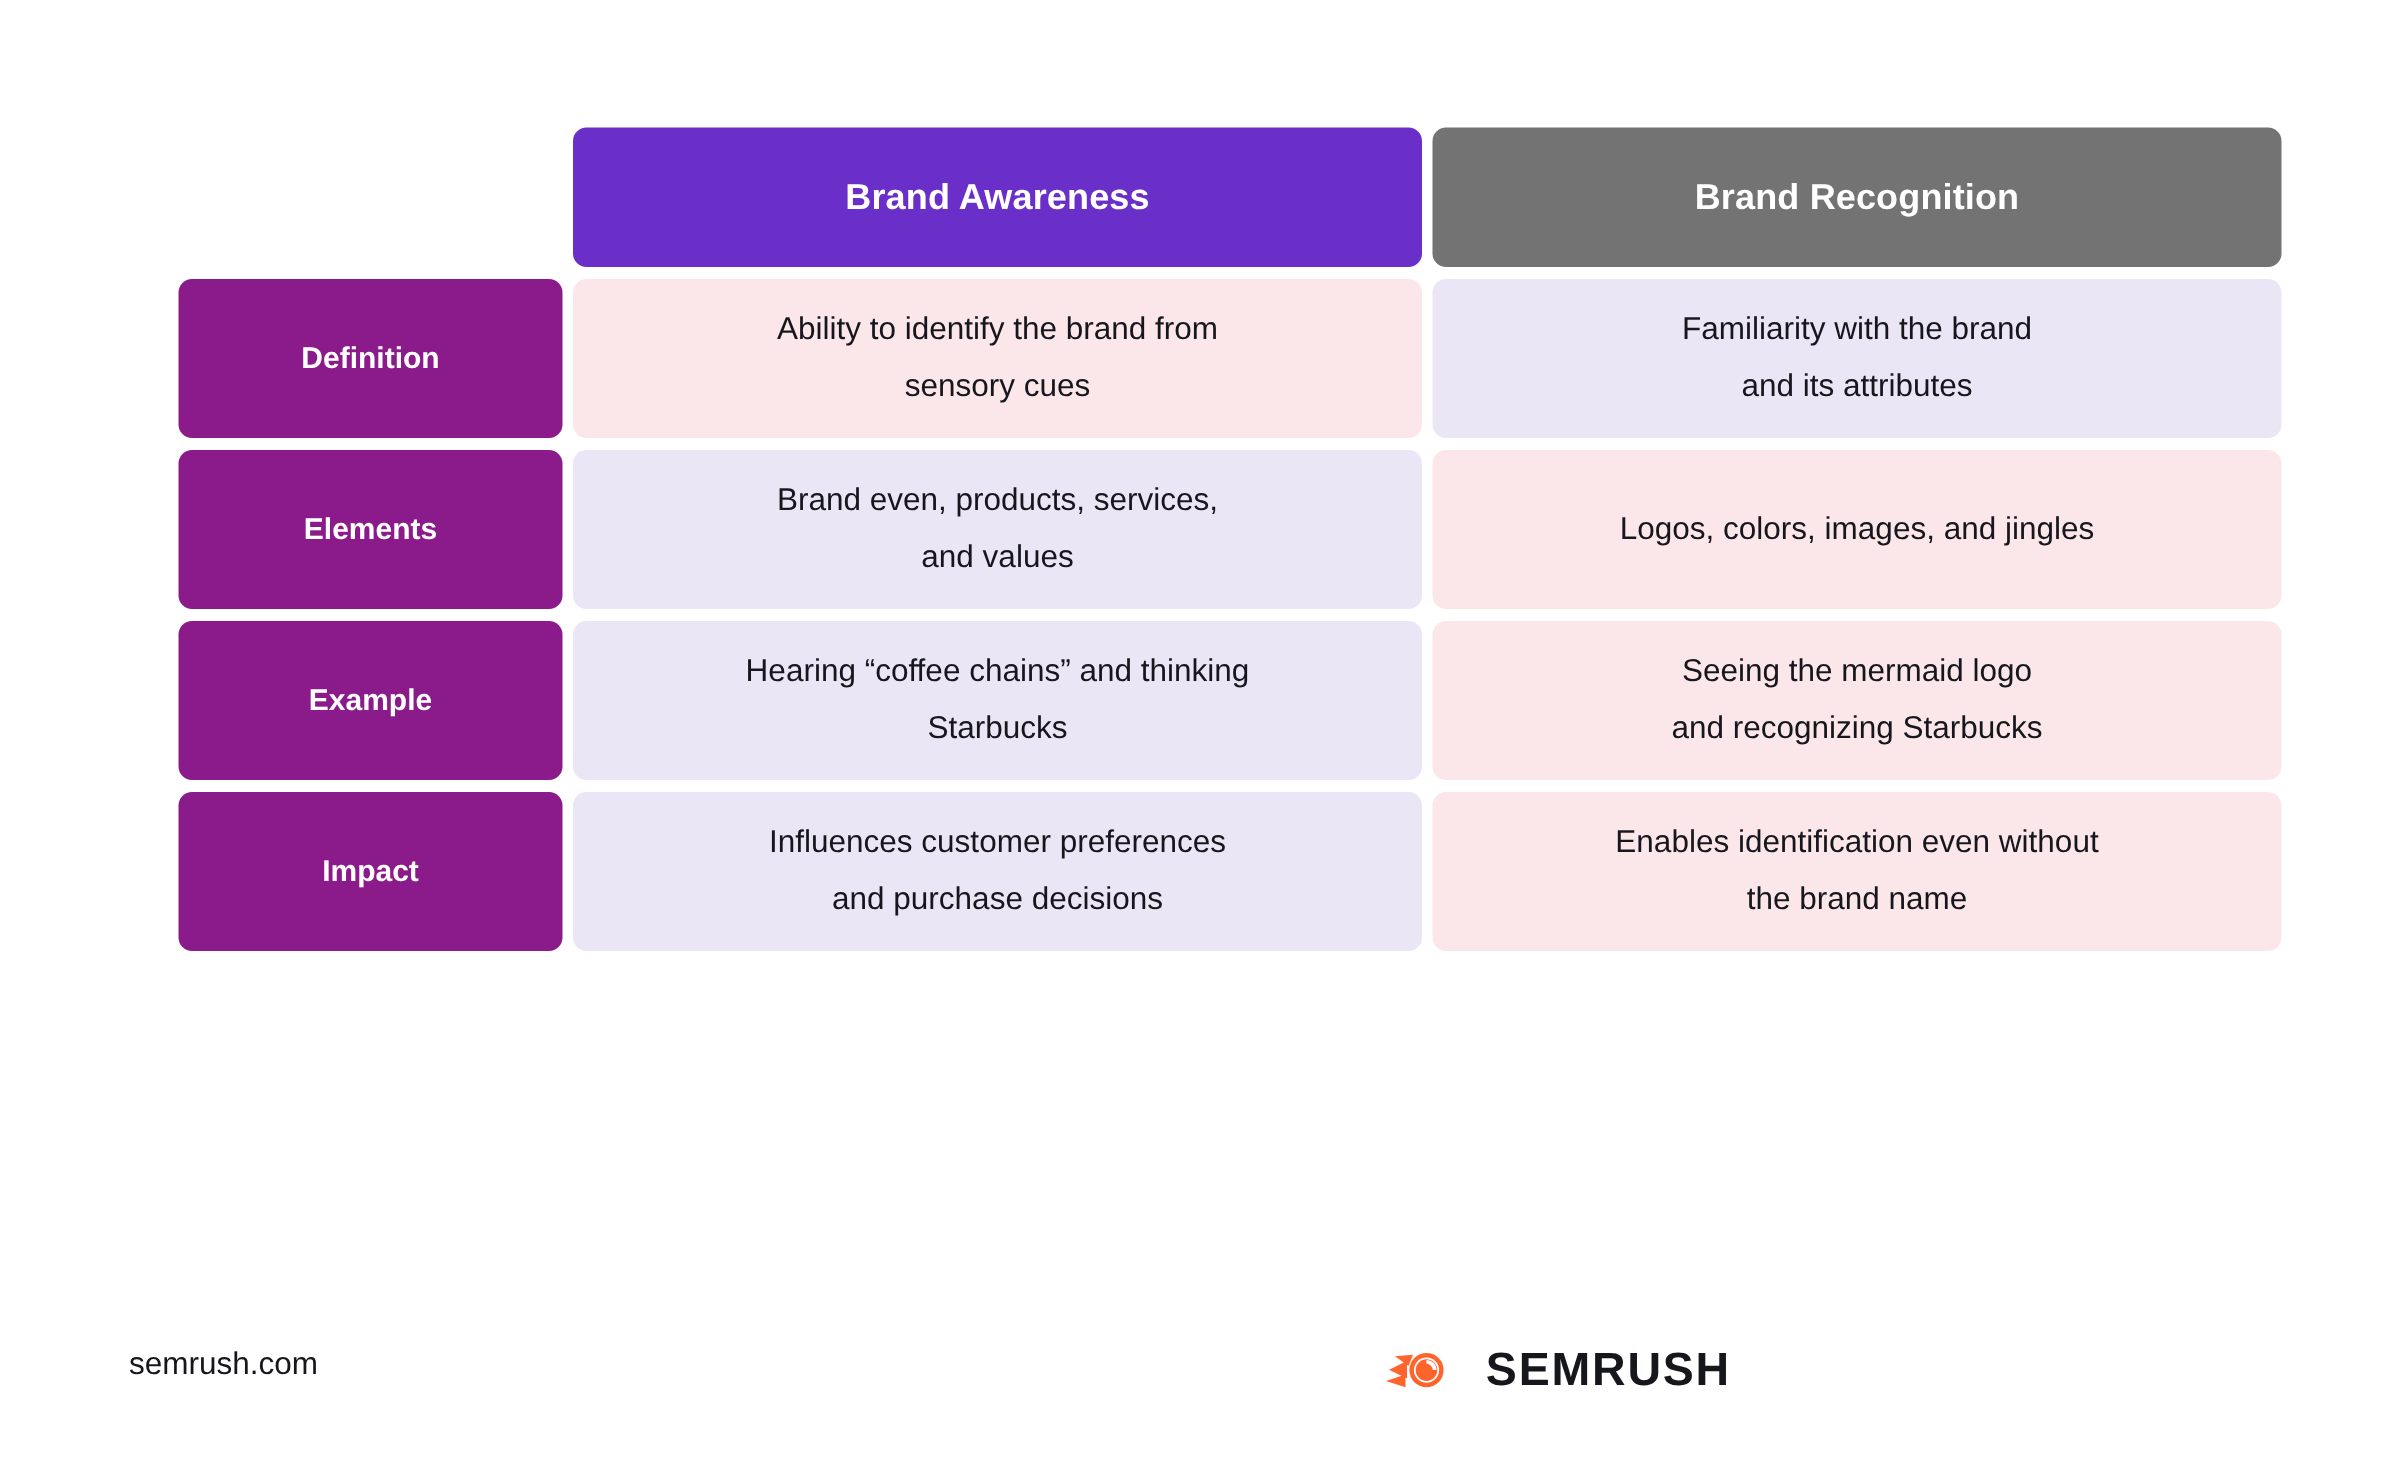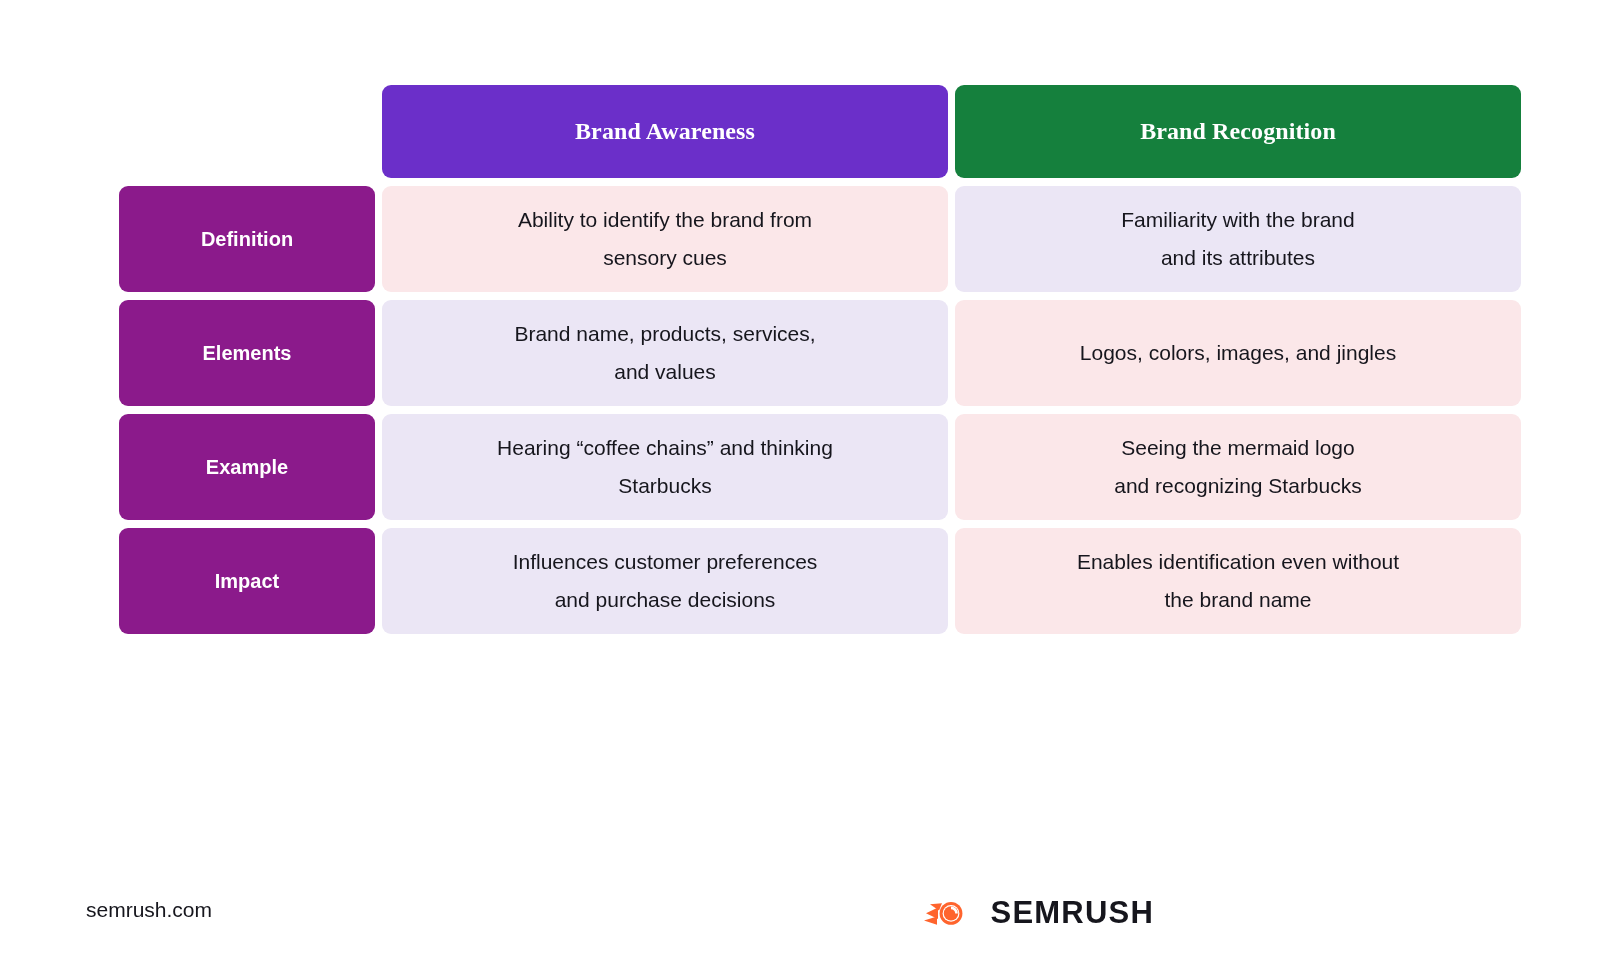--- a/index.html
+++ b/index.html
@@ -58,24 +58,23 @@
   .row-header { height: 93px; }
   .row-header .col-label {
     background: transparent;
   }
   .head-cell {
     height: 93px;
     font-size: 24px;
     font-weight: bold;
     letter-spacing: 0.1px;
     color: #ffffff;
-    font-family: Liberation Serif, serif;
   }
   .head-a { background: #6B2FC9; }
-  .head-b { background: #15803d; }
+  .head-b { background: #737373; }
 
   
   .row-body { height: 106px; }
   .row-body + .row-body { }
 
   .label-cell {
     background: #8B1A8B;
     color: #ffffff;
     font-size: 20px;
     font-weight: bold;
@@ -172,21 +171,21 @@
         <span class="cell-text">Familiarity with the brand
 and its attributes</span>
       </div>
     </div>
 
     <div class="row row-body">
       <div class="cell col-label label-cell">
         <span class="cell-text">Elements</span>
       </div>
       <div class="cell col-a cell-a">
-        <span class="cell-text">Brand name, products, services,
+        <span class="cell-text">Brand even, products, services,
 and values</span>
       </div>
       <div class="cell col-b cell-b">
         <span class="cell-text">Logos, colors, images, and jingles</span>
       </div>
     </div>
 
     <div class="row row-body">
       <div class="cell col-label label-cell">
         <span class="cell-text">Example</span>

